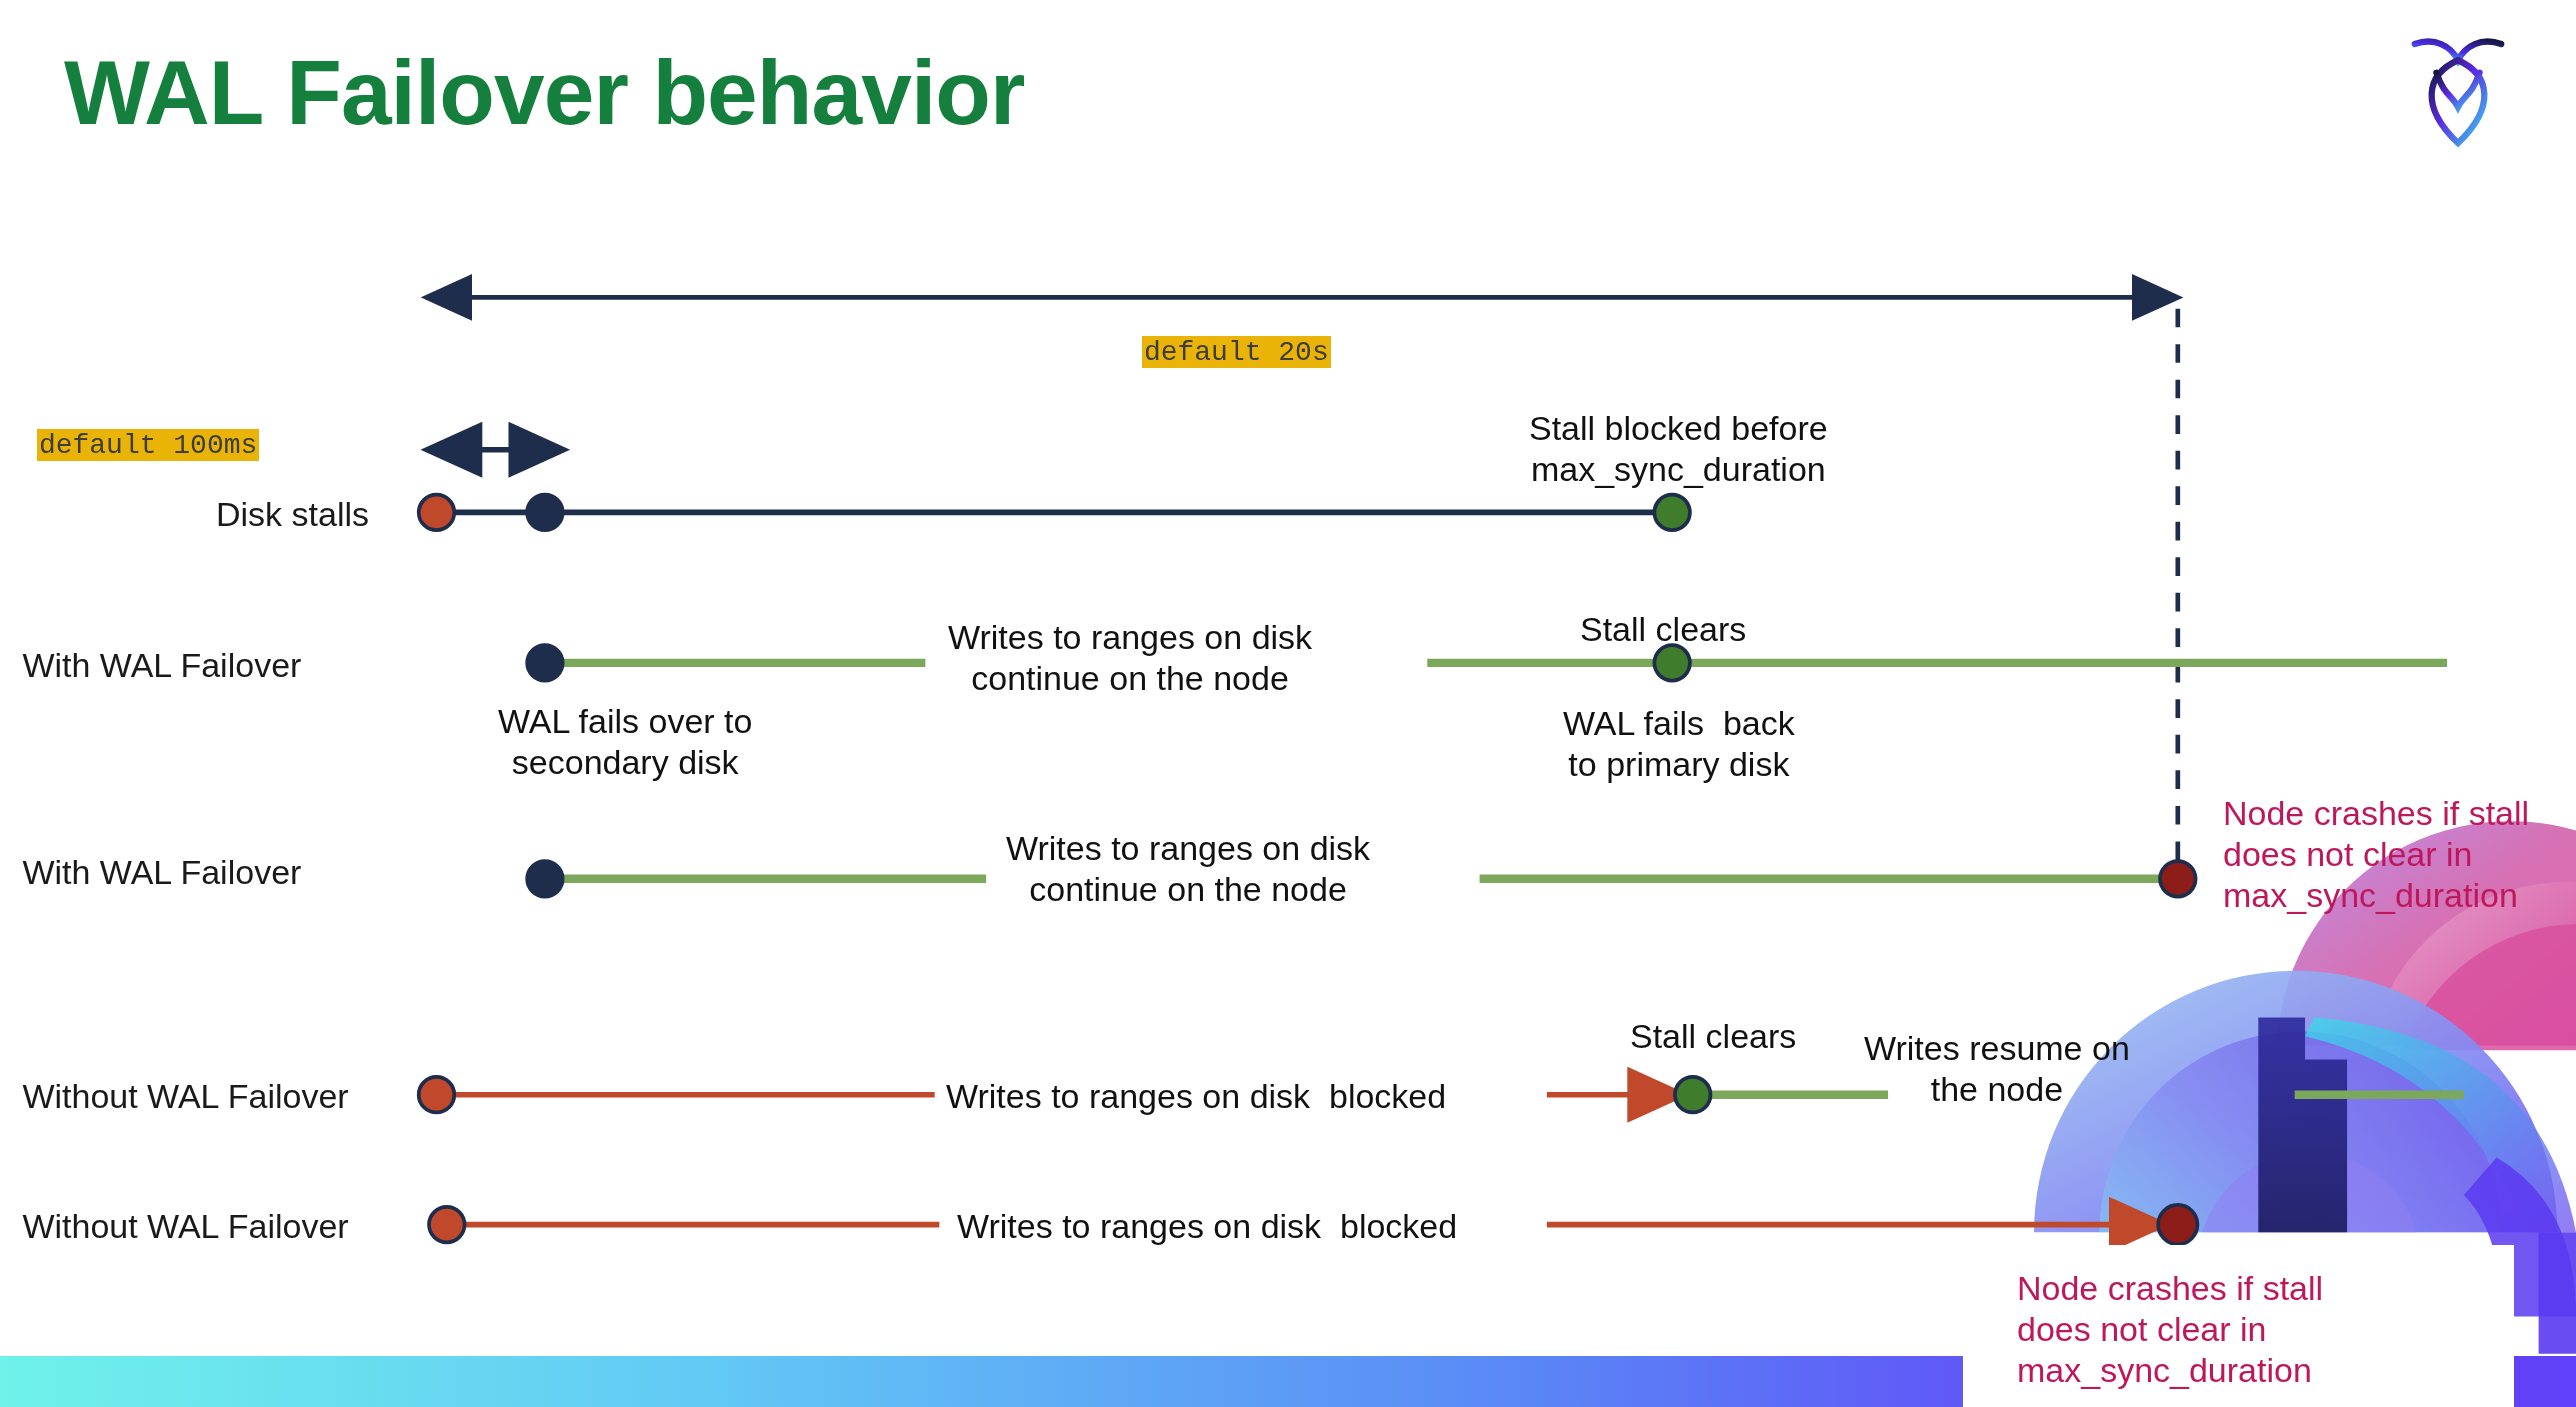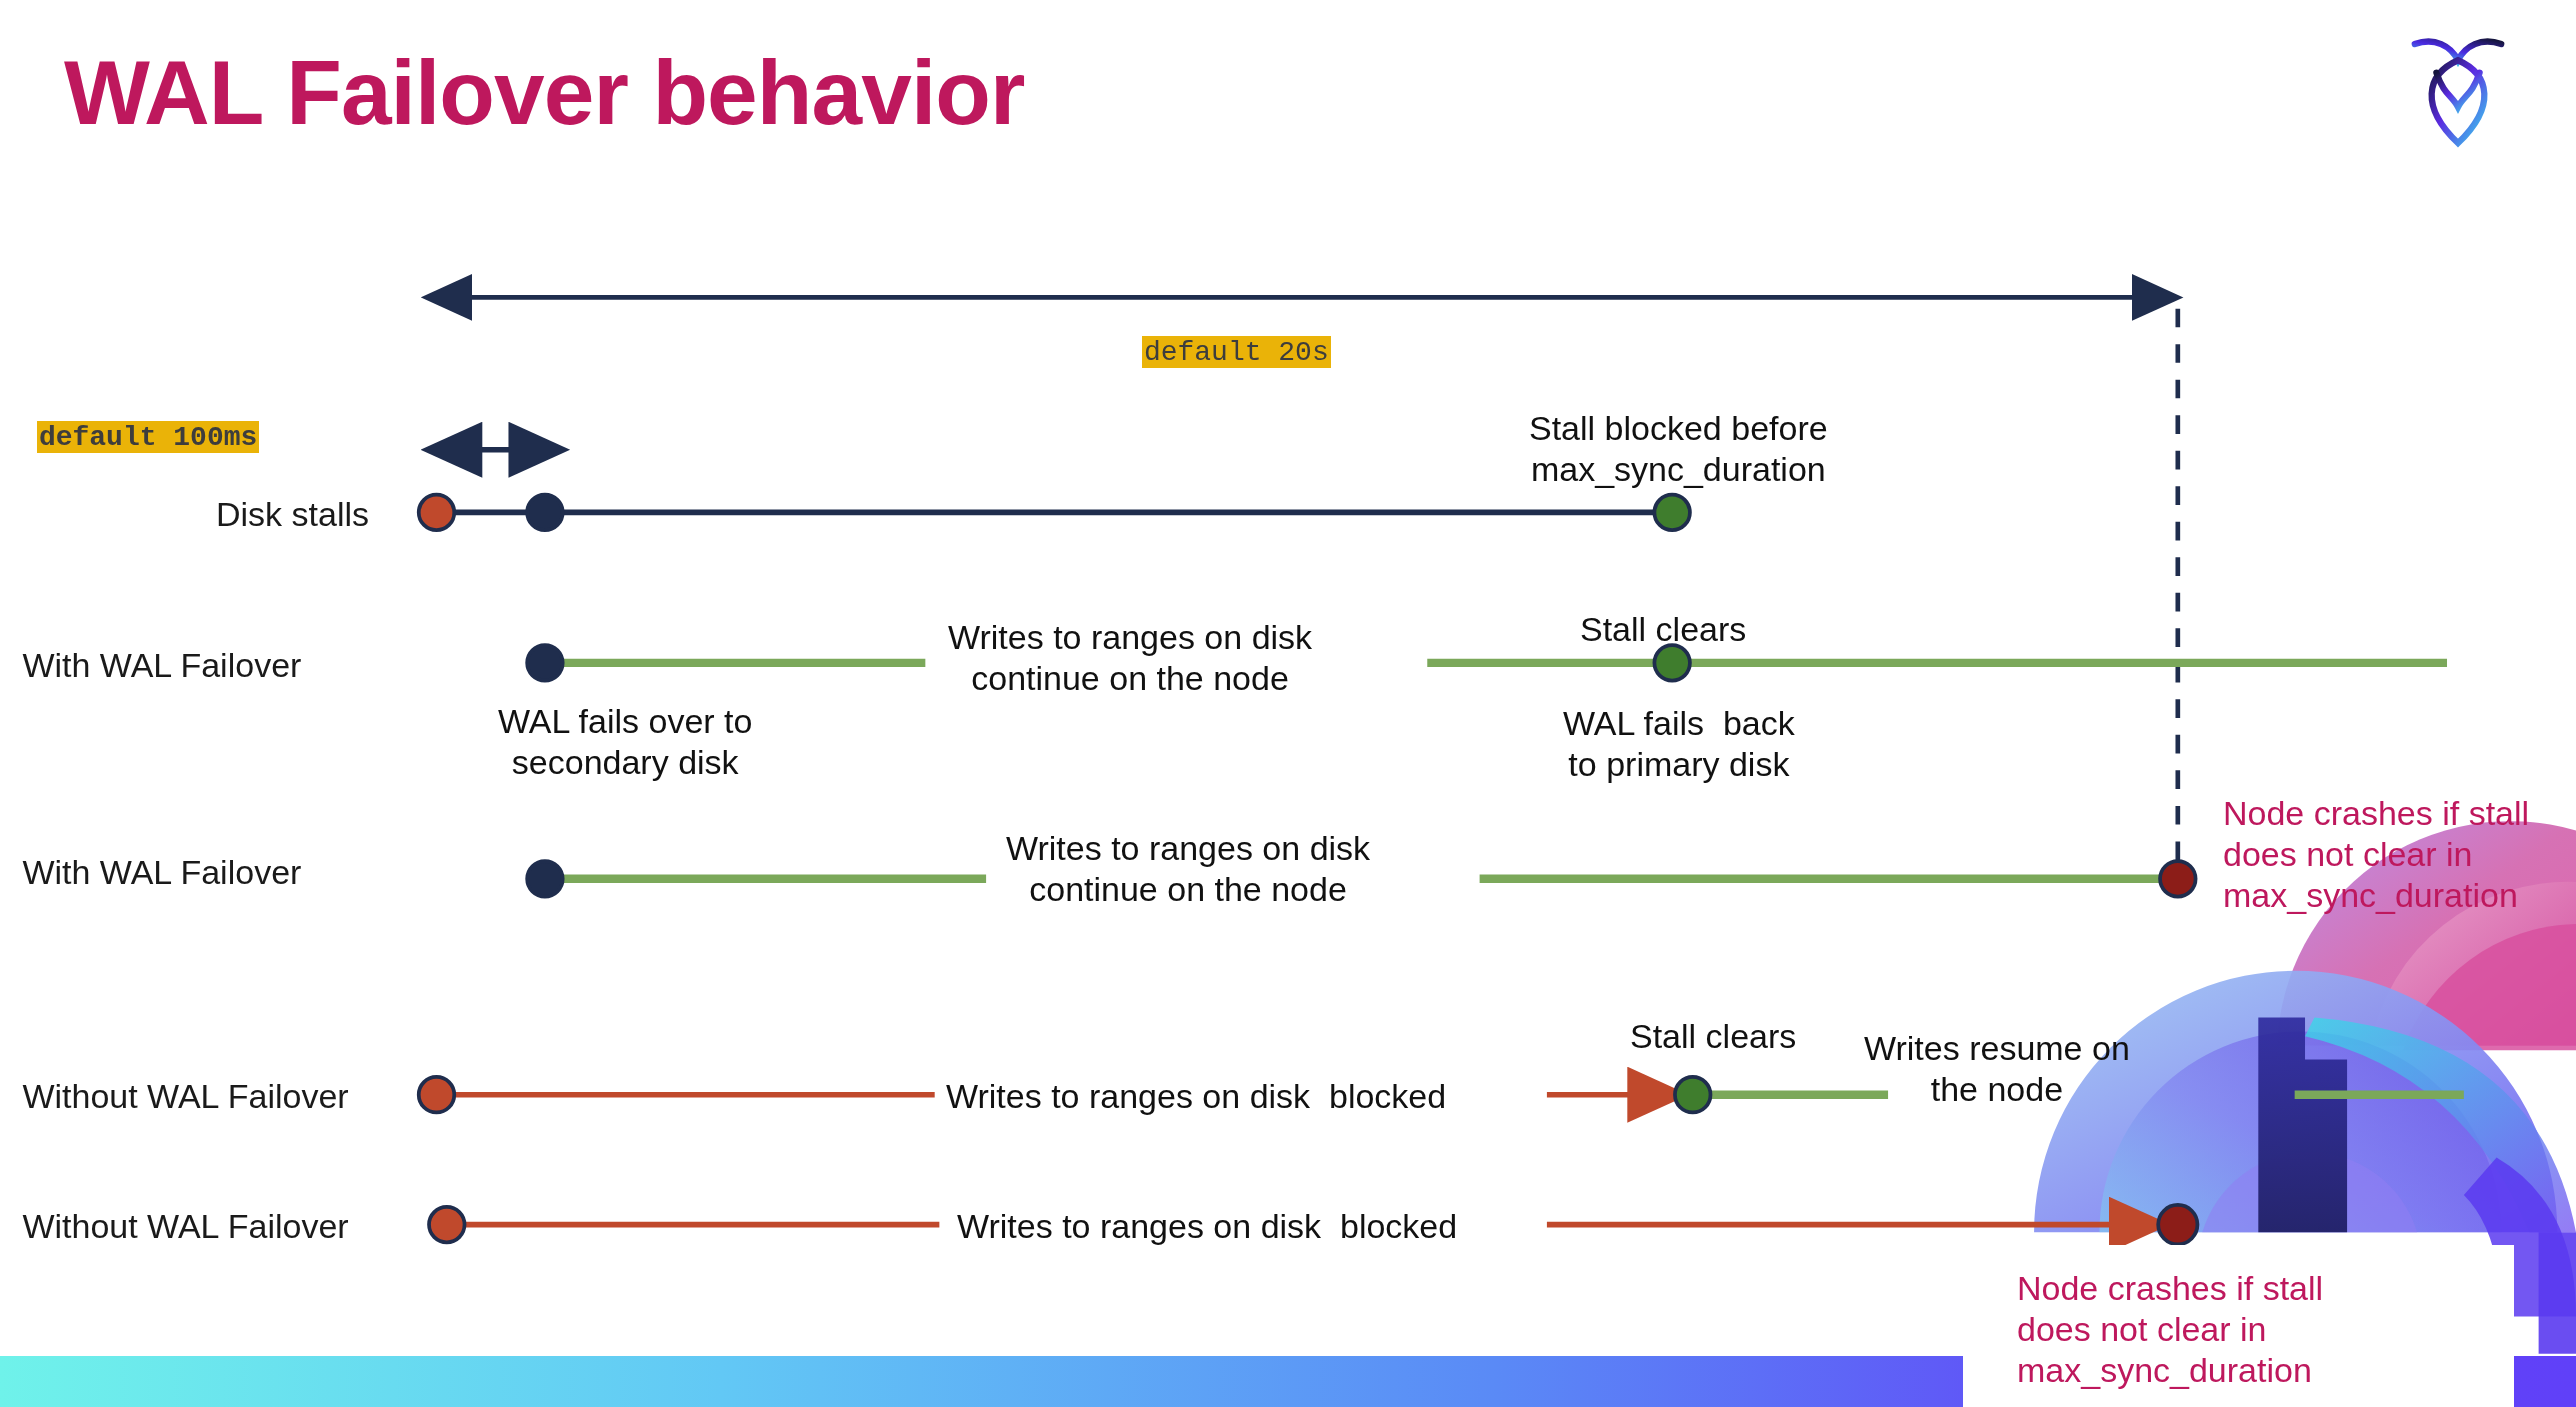--- a/index.html
+++ b/index.html
@@ -6,21 +6,21 @@
   body{
     font-family:"Liberation Sans", sans-serif;
     width:2576px;height:1408px;position:relative;overflow:hidden;
     -webkit-font-smoothing:antialiased;
   }
   .slide{position:absolute;inset:0;background:#ffffff;overflow:hidden;}
 
   
   .title{
     position:absolute;left:64px;top:45px;
-    font-size:91px;font-weight:bold;color:#be185d;
+    font-size:91px;font-weight:bold;color:#15803d;
     letter-spacing:-0.9px;line-height:1.05;white-space:nowrap;
   }
 
   
   .logo{position:absolute;right:64px;top:24px;width:108px;height:131px;}
 
   
   .deco{position:absolute;right:0;bottom:54px;width:598px;height:561px;pointer-events:none;}
 
   
@@ -169,21 +169,21 @@
     <line x1="478" y1="1310" x2="1005" y2="1310" stroke="#c0492c" stroke-width="6"></line>
     <line x1="1655" y1="1310" x2="2310" y2="1310" stroke="#c0492c" stroke-width="6" marker-end="url(#mRightOrange)"></line>
     <circle cx="478" cy="1310" r="19" fill="#c0492c" stroke="#1f2d4d" stroke-width="4"></circle>
     <circle cx="2330" cy="1310" r="21" fill="#8c1d18" stroke="#1f2d4d" stroke-width="4"></circle>
   </svg>
 
   <div class="code" style="left:1142px;top:259px;">
     <div><span>default 20s</span></div>
   </div>
 
-  <div class="code" style="left:37px;top:344px;font-weight:bold;">
+  <div class="code" style="left:37px;top:352px;">
     <div><span>default 100ms</span></div>
   </div>
 
   <div class="txt row-label" style="left:216px;top:494px;">Disk stalls</div>
   <div class="txt ann" style="left:1529px;top:408px;">Stall blocked before
 max_sync_duration</div>
 
   <div class="txt row-label" style="left:22.4px;top:645px;">With WAL Failover</div>
   <div class="txt ann" style="left:948px;top:617px;">Writes to ranges on disk
 continue on the node</div>

